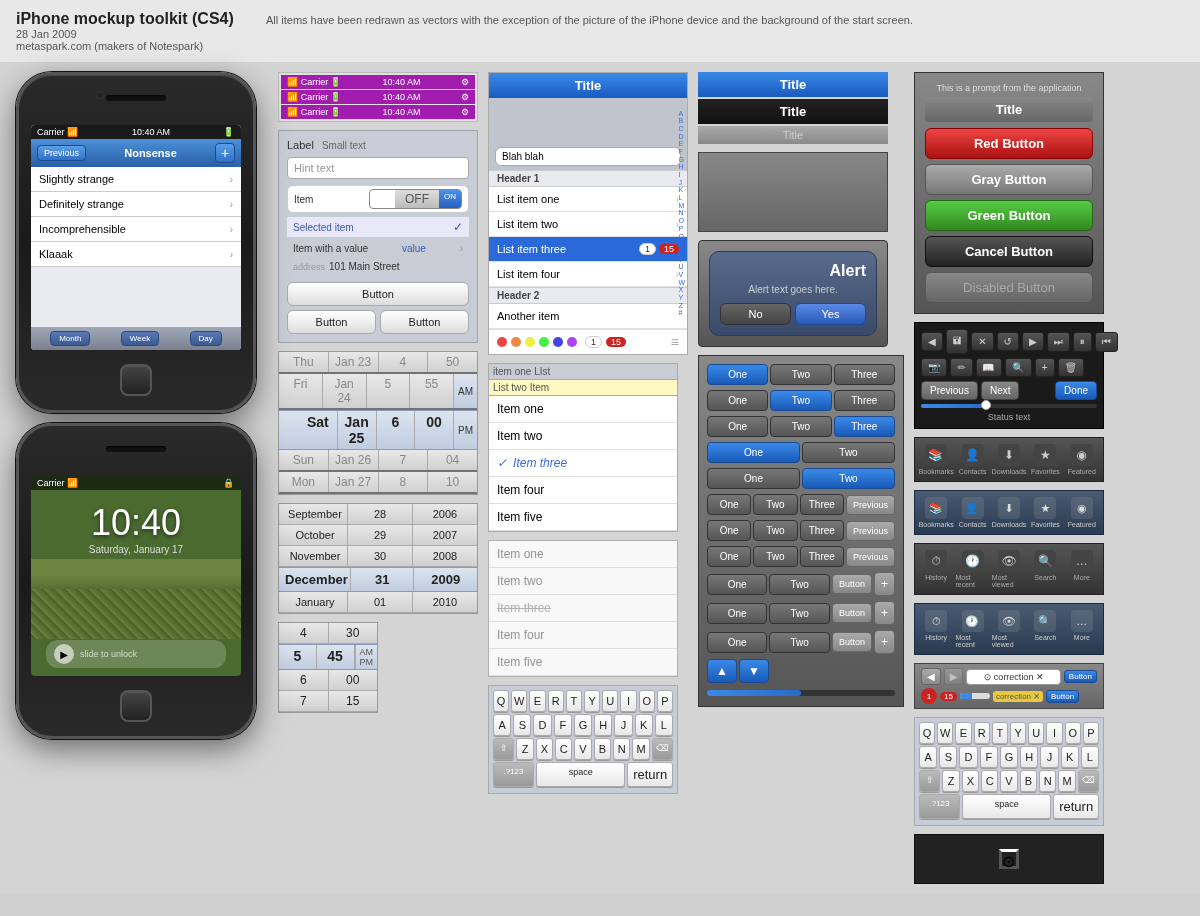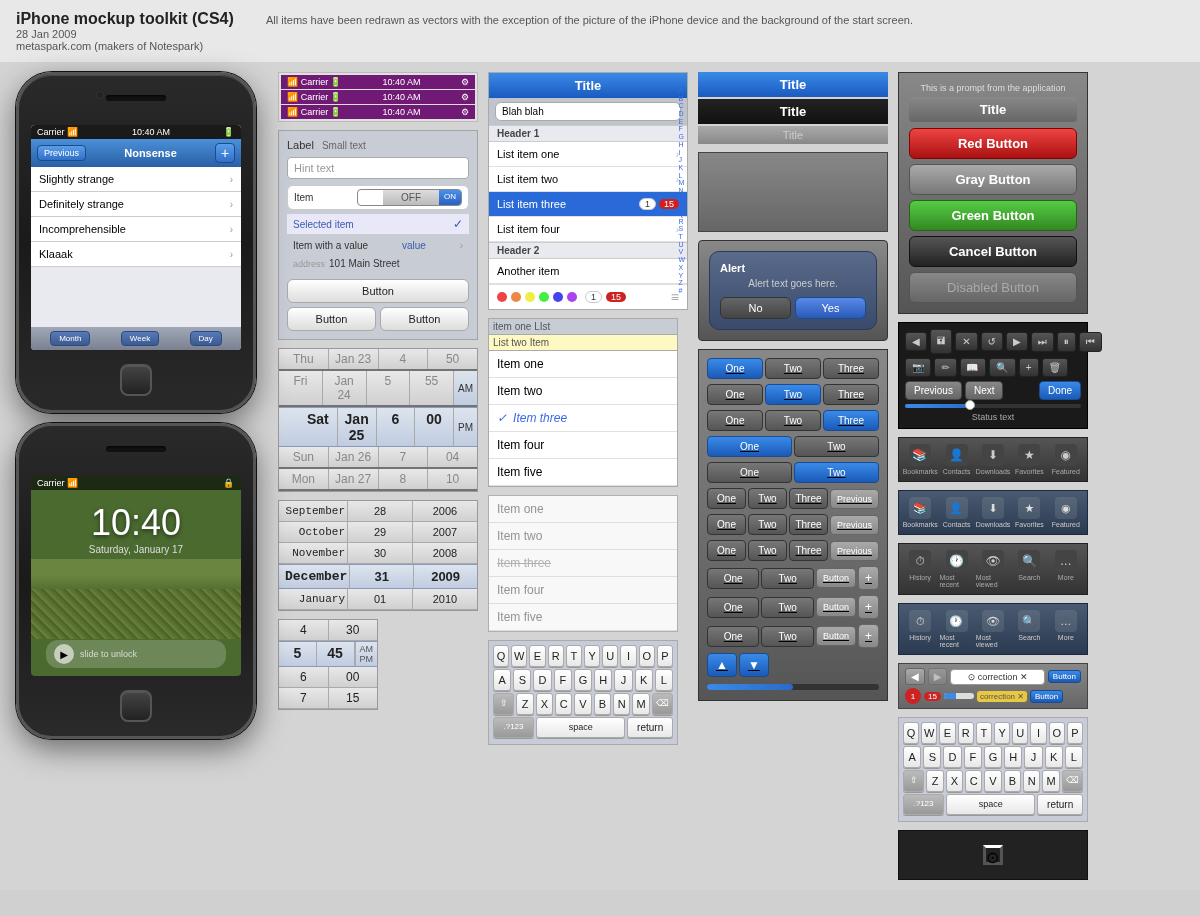--- a/index.html
+++ b/index.html
@@ -246,21 +246,21 @@
     
     .status-bars {
       background: #e0e0e0;
       border: 1px solid #bbb;
       padding: 2px;
       display: flex;
       flex-direction: column;
       gap: 1px;
     }
     .status-bar {
-      background: #701a75;
+      background: #a21caf;
       color: #fff;
       font-size: 9px;
       padding: 2px 6px;
       display: flex;
       justify-content: space-between;
       align-items: center;
     }
 
     
     .form-panel {
@@ -300,22 +300,22 @@
     .toggle-label { font-size: 10px; color: #333; }
     .toggle-switch {
       display: flex;
       border-radius: 4px;
       overflow: hidden;
       border: 1px solid #888;
     }
     .toggle-off {
       background: linear-gradient(180deg, #ddd 0%, #bbb 100%);
       color: #555;
-      font-size: 10px;
-      padding: 2px 18px;
+      font-size: 12px;
+      padding: 2px 10px;
       margin-left: 25px;
     }
     .toggle-on {
       background: linear-gradient(180deg, #4a90e8 0%, #2a60c0 100%);
       color: #fff;
       font-size: 8px;
       padding: 2px 5px;
     }
     .selected-item {
       display: flex;
@@ -478,23 +478,23 @@
     }
     .alert-box {
       background: linear-gradient(180deg, #5a6a8a 0%, #3a4a6a 100%);
       border-radius: 10px;
       padding: 10px;
       width: 100%;
       border: 1px solid #2a3a5a;
     }
     .alert-title {
       color: #fff;
-      font-size: 11px;
+      font-size: 16px;
       font-weight: bold;
-      text-align: left;
+      text-align: right;
       margin-bottom: 4px;
     }
     .alert-text {
       color: #ccc;
       font-size: 10px;
       text-align: center;
       margin-bottom: 8px;
     }
     .alert-buttons {
       display: flex;
@@ -653,21 +653,21 @@
     }
     .month-cell {
       flex: 1;
       padding: 4px 2px;
       text-align: right;
       font-size: 11px;
       color: #222;
       background: linear-gradient(180deg, #e8e8e8 0%, #d0d0d0 100%);
       border-right: 1px solid #aaa;
     }
-    .month-cell.name { text-align: right; padding-left: 6px; font-family: Liberation Mono, monospace; }
+    .month-cell.name { text-align: center; padding-left: 6px; }
     .month-cell.num { text-align: center; }
     .month-cell.year { text-align: center; }
     .month-cell:last-child { border-right: none; }
     .month-cell.selected { font-weight: bold; font-size: 13px; background: linear-gradient(180deg, #dde4ee 0%, #c0cce0 100%); }
 
     
     .timer-panel {
       background: #c8ccd4;
       border: 1px solid #999;
       width: 100px;
@@ -703,25 +703,24 @@
       font-size: 12px;
     }
     .check-row.checked-item { color: #3a6ae8; font-style: italic; }
     .check-mark { color: #3a6ae8; font-size: 12px; }
 
     
     .seg-panel {
       background: linear-gradient(180deg, #888 0%, #555 100%);
       border: 1px solid #333;
       padding: 8px;
-      width: 190px;
+      width: 206px;
       display: flex;
       flex-direction: column;
       gap: 5px;
-      text-decoration: underline;
     }
     .seg-row { display: flex; gap: 2px; }
     .seg-btn {
       flex: 1;
       background: linear-gradient(180deg, #777 0%, #555 100%);
       color: #fff;
       border: 1px solid #333;
       border-radius: 4px;
       padding: 4px 2px;
       text-align: center;
@@ -974,21 +973,21 @@
       color: #fff;
       font-size: 9px;
       padding: 4px 2px;
     }
     .key.space {
       flex: 3;
       font-size: 9px;
     }
     .key.return {
       flex: 1.5;
-      font-size: 10px;
+      font-size: 13px;
     }
     .key.num-mode {
       flex: 1.2;
       font-size: 8px;
     }
   </style>
 </head>
 <body>
 
 <div class="page-header">
@@ -1210,21 +1209,21 @@
         </div>
       </div>
 
     </div>
 
     <div class="ui-col">
 
       <div class="table-panel" style="position:relative;">
         <div class="table-titlebar">Title</div>
         <div class="table-search">
-          <input type="text" value="Blah blah" style="width: 100%; border-radius: 6px; border: 1px solid rgb(170, 170, 170); padding: 3px 6px; font-size: 10px;">
+          <input type="text" value="Blah blah" style="width: 100%; border-radius: 6px; border: 1px solid rgb(170, 170, 170); padding: 3px 6px; font-size: 10px; margin-top: 45px;">
         </div>
         <div class="table-section-header">Header 1</div>
         <div class="table-row">
           <span class="table-row-label">List item one</span>
           <span class="table-row-chevron">›</span>
         </div>
         <div class="table-row">
           <span class="table-row-label">List item two</span>
           <span class="table-row-chevron">›</span>
         </div>

